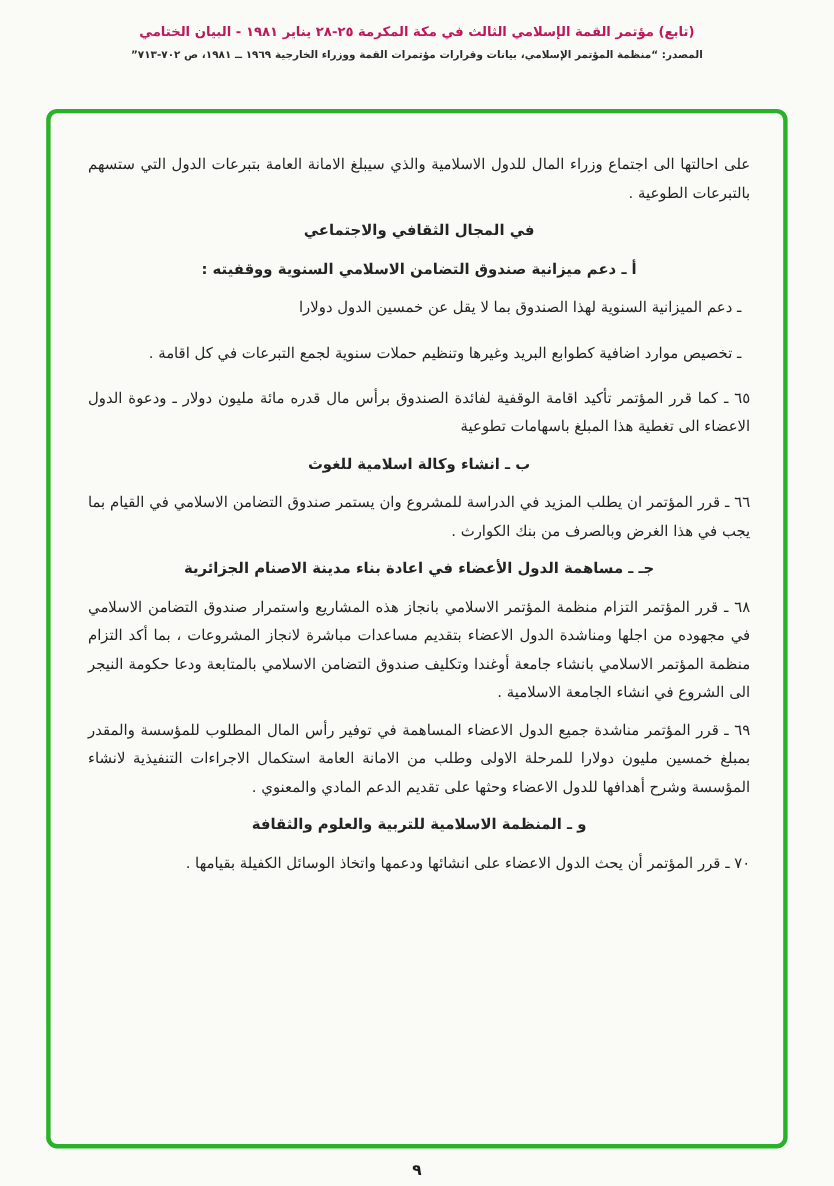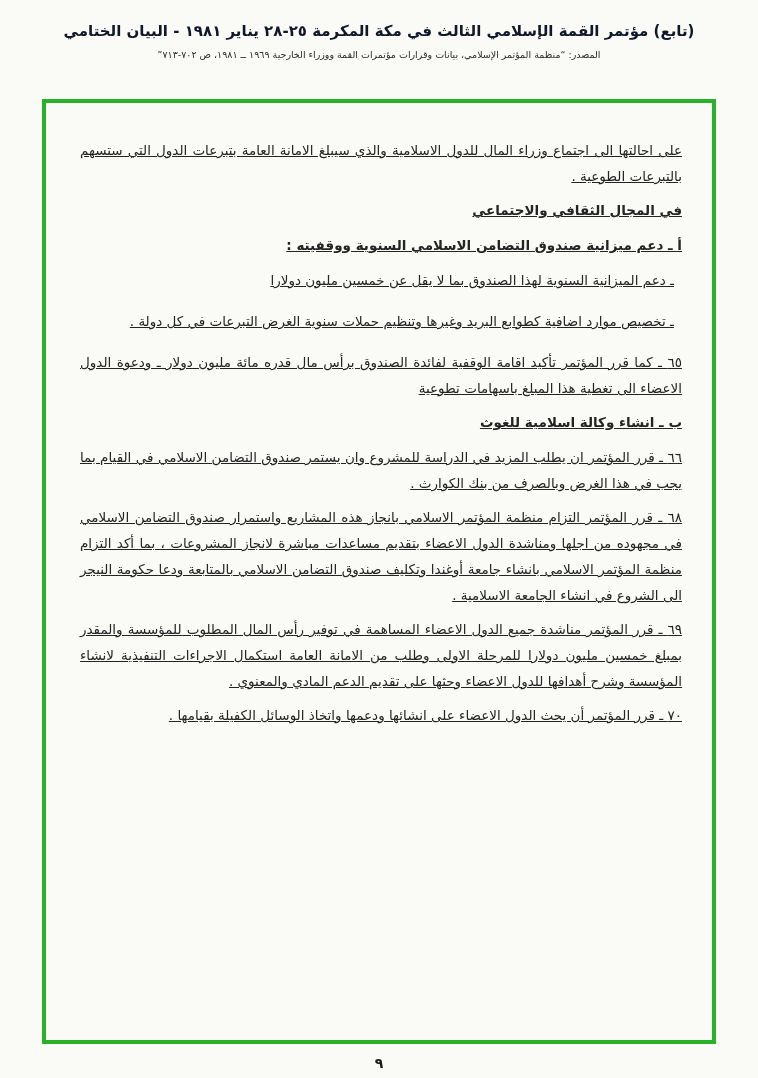--- a/index.html
+++ b/index.html
@@ -12,54 +12,53 @@
     position: relative;
     direction: rtl;
     overflow: hidden;
   }
 
   .doc-header {
     text-align: center;
     padding-top: 22px;
   }
   .doc-title {
-    font-size: 15px;
+    font-size: 12px;
     font-weight: 700;
-    color: #0f172a;
+    color: #be185d;
     letter-spacing: 0.2px;
   }
   .doc-source {
     font-size: 9.5px;
-    font-weight: 400;
+    font-weight: 700;
     margin-top: 9px;
     color: #2b2b2b;
   }
 
   .content-frame {
     position: absolute;
     top: 99px;
     right: 42px;
     left: 42px;
     bottom: 34px;
     border: 4px solid #29b129;
-    border-radius: 0;
+    border-radius: 10px;
     padding: 34px 30px 8px 34px;
     overflow: hidden;
-    text-decoration: underline;
   }
 
   .para {
     font-size: 13.5px;
     line-height: 26px;
     text-align: justify;
     margin: 0 0 8px 0;
   }
   .para.heading {
     font-weight: 700;
-    text-align: right;
+    text-align: center;
     margin: 4px 0 9px 0;
   }
   .para.dash {
     margin-bottom: 15px;
     padding-right: 8px;
   }
 
   .doc-footer {
     position: absolute;
     bottom: 6px;
@@ -81,27 +80,29 @@
   <header class="doc-header">
     <div class="doc-title">(تابع) مؤتمر القمة الإسلامي الثالث في مكة المكرمة ٢٥-٢٨ يناير ١٩٨١ - البيان الختامي</div>
     <div class="doc-source">المصدر: “منظمة المؤتمر الإسلامي، بيانات وقرارات مؤتمرات القمة ووزراء الخارجية ١٩٦٩ ــ ١٩٨١، ص ٧٠٢-٧١٣”</div>
   </header>
 
   <div class="content-frame">
     <div class="doc-body" id="doc-body">
         <p class="para body">على احالتها الى اجتماع وزراء المال للدول الاسلامية والذي سيبلغ الامانة العامة بتبرعات الدول التي ستسهم بالتبرعات الطوعية .</p>
         <p class="para heading">في المجال الثقافي والاجتماعي</p>
         <p class="para heading">أ ـ دعم ميزانية صندوق التضامن الاسلامي السنوية ووقفيته :</p>
-        <p class="para dash">ـ دعم الميزانية السنوية لهذا الصندوق بما لا يقل عن خمسين مليون دولارا</p>
-        <p class="para dash">ـ تخصيص موارد اضافية كطوابع البريد وغيرها وتنظيم حملات سنوية الغرض التبرعات في كل دولة .</p>
+        <p class="para dash">ـ دعم الميزانية السنوية لهذا الصندوق بما لا يقل عن خمسين الدول دولارا</p>
+        <p class="para dash">ـ تخصيص موارد اضافية كطوابع البريد وغيرها وتنظيم حملات سنوية لجمع التبرعات في كل اقامة .</p>
         <p class="para body">٦٥ ـ كما قرر المؤتمر تأكيد اقامة الوقفية لفائدة الصندوق برأس مال قدره مائة مليون دولار ـ ودعوة الدول الاعضاء الى تغطية هذا المبلغ باسهامات تطوعية</p>
         <p class="para heading">ب ـ انشاء وكالة اسلامية للغوث</p>
         <p class="para body">٦٦ ـ قرر المؤتمر ان يطلب المزيد في الدراسة للمشروع وان يستمر صندوق التضامن الاسلامي في القيام بما يجب في هذا الغرض وبالصرف من بنك الكوارث .</p>
+        <p class="para heading">جـ ـ مساهمة الدول الأعضاء في اعادة بناء مدينة الاصنام الجزائرية</p>
         <p class="para body">٦٨ ـ قرر المؤتمر التزام منظمة المؤتمر الاسلامي بانجاز هذه المشاريع واستمرار صندوق التضامن الاسلامي في مجهوده من اجلها ومناشدة الدول الاعضاء بتقديم مساعدات مباشرة لانجاز المشروعات ، بما أكد التزام منظمة المؤتمر الاسلامي بانشاء جامعة أوغندا وتكليف صندوق التضامن الاسلامي بالمتابعة ودعا حكومة النيجر الى الشروع في انشاء الجامعة الاسلامية .</p>
         <p class="para body">٦٩ ـ قرر المؤتمر مناشدة جميع الدول الاعضاء المساهمة في توفير رأس المال المطلوب للمؤسسة والمقدر بمبلغ خمسين مليون دولارا للمرحلة الاولى وطلب من الامانة العامة استكمال الاجراءات التنفيذية لانشاء المؤسسة وشرح أهدافها للدول الاعضاء وحثها على تقديم الدعم المادي والمعنوي .</p>
+        <p class="para heading">و ـ المنظمة الاسلامية للتربية والعلوم والثقافة</p>
         <p class="para body">٧٠ ـ قرر المؤتمر أن يحث الدول الاعضاء على انشائها ودعمها واتخاذ الوسائل الكفيلة بقيامها .</p>
       </div>
   </div>
 
   <footer class="doc-footer">
     <span class="page-number">٩</span>
   </footer>
 
 </div>
 

